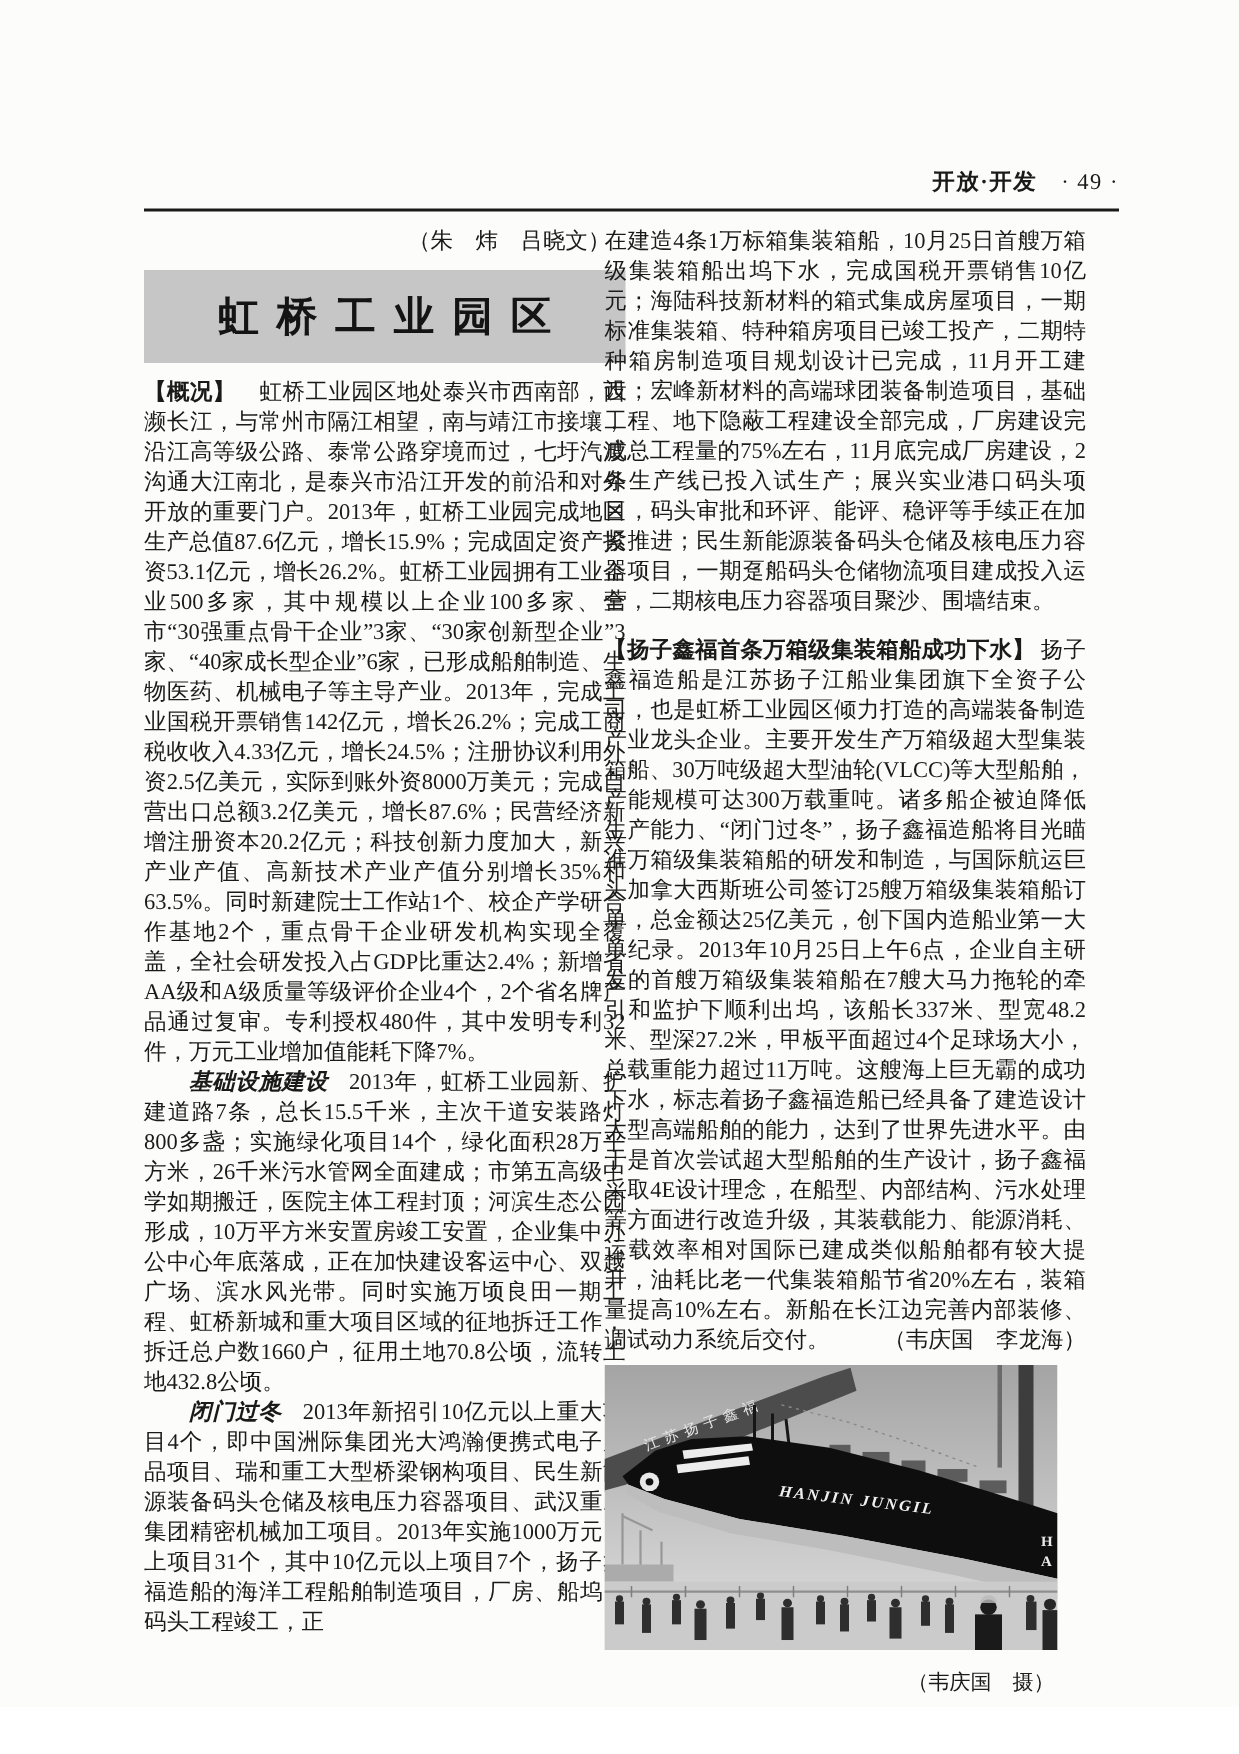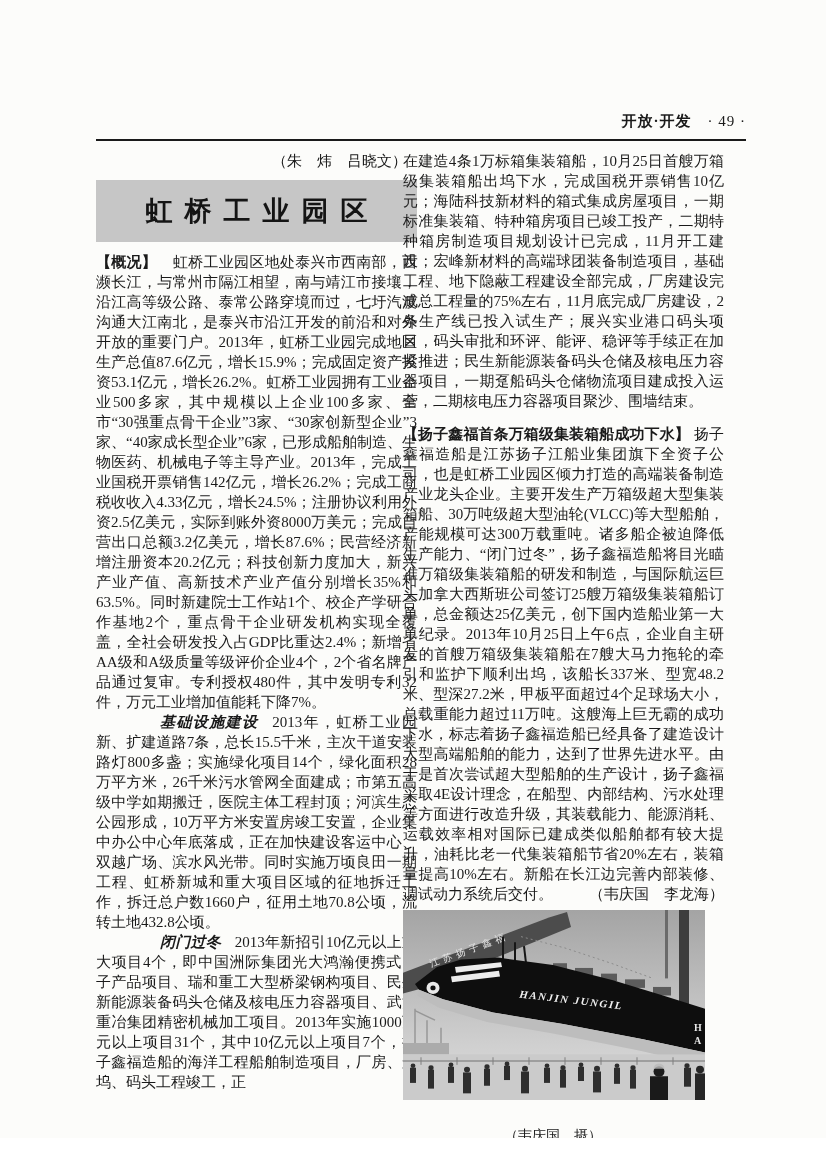--- a/index.html
+++ b/index.html
@@ -25,26 +25,26 @@
   p.para { margin:0; }
   .byline { text-align:right; padding-right:10px; }
   .titlebox {
     margin:9px 0 10px 0; height:62px; background:#c6c6c6;
     display:flex; align-items:center; justify-content:center;
   }
   .titlebox .h1 {
     font-size:27px; font-weight:bold; letter-spacing:12px; text-indent:12px; color:#141414;
   }
   .lead-bold { font-weight:bold; margin-right:16px; }
-  .lead-kai  { font-weight:bold; font-style:italic; margin-right:14px;margin-left:34px; }
+  .lead-kai  { font-weight:bold; font-style:italic; margin-right:14px; }
   .lead-head { font-weight:bold; margin-right:4px; }
   .indent { text-indent:2em; }
   .byline-inline { float:right; }
   .photo-wrap { margin-top:6px; width:302px; font-size:0; }
-  .photo-caption { width:302px; text-align:center; font-size:14px; line-height:19px; margin-top:16px; padding-right:2px; }
+  .photo-caption { width:302px; text-align:right; font-size:14px; line-height:19px; margin-top:3px; padding-right:2px; }
 </style>
 </head>
 <body>
 
 <div class="page">
 
   <div class="header">
     <span class="sec">开放·开发</span><span class="pg">· 49 ·</span>
   </div>
   <div class="rule"></div>

